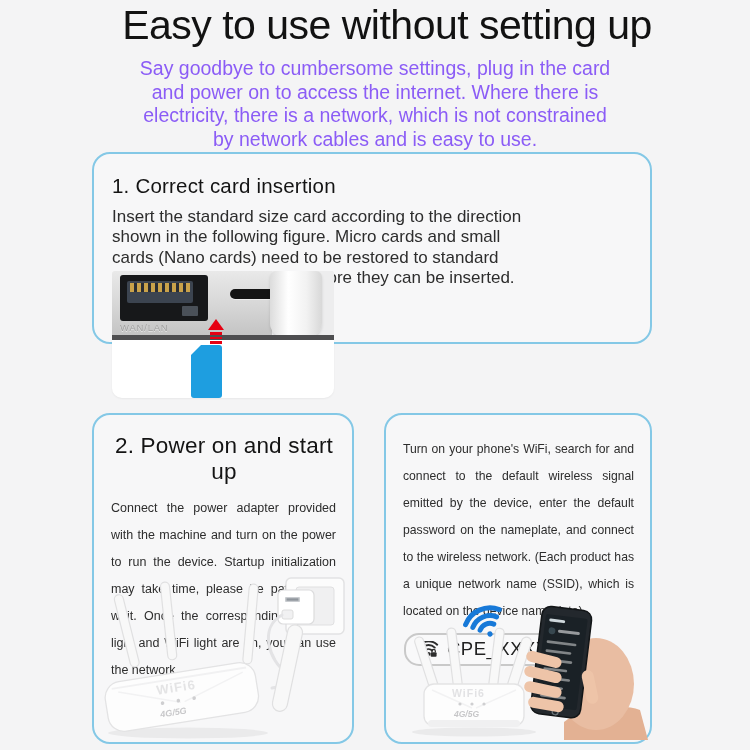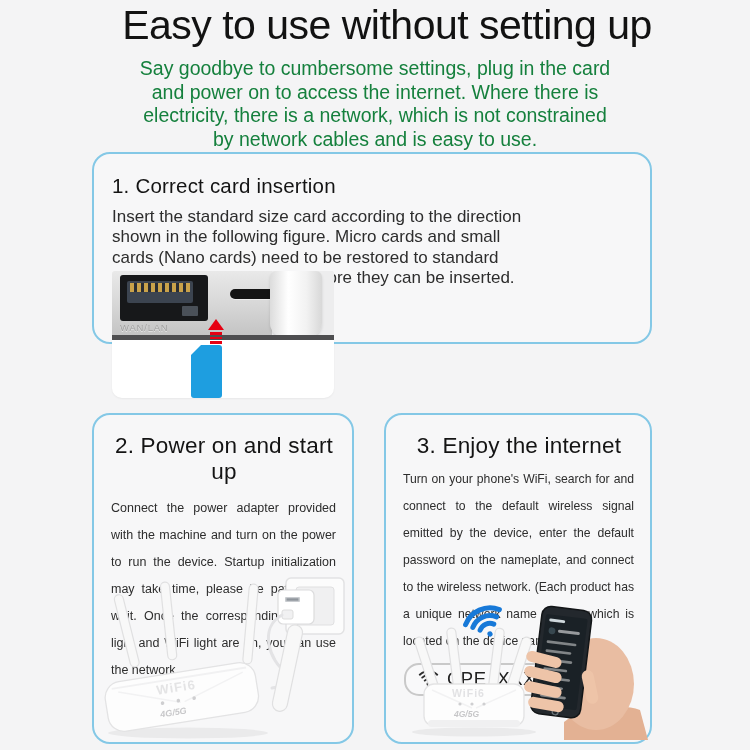--- a/index.html
+++ b/index.html
@@ -8,21 +8,21 @@
     position:relative; width:750px; height:750px; margin:0 auto;
     background:#f4f4f5; overflow:hidden;
     font-family:"Liberation Sans","DejaVu Sans",sans-serif; color:#1a1a1a;
   }
   .title {
     position:absolute; top:2px; left:12px; width:750px; text-align:center;
     font-size:41px; font-weight:400; letter-spacing:-0.5px; color:#121212;
   }
   .subtitle {
     position:absolute; top:57px; left:0; width:750px; text-align:center;
-    font-size:19.5px; line-height:23.6px; color:#15803d; white-space:pre-line;
+    font-size:19.5px; line-height:23.6px; color:#8b5cf6; white-space:pre-line;
   }
   .box {
     position:absolute; background:#f7f7f8; border:2px solid #84c8e6;
     border-radius:18px; padding:14px 16px;
   }
   .box1 { left:92px; top:152px; width:560px; height:192px; }
   .box2 { left:92px; top:413px; width:262px; height:331px; }
   .box3 { left:384px; top:413px; width:268px; height:331px; }
   .box h2 { font-size:20.5px; font-weight:500; color:#141414; margin:6px 0 0 2px; letter-spacing:.2px; }
   .box2 h2, .box3 h2 { font-size:22.5px; margin-top:4px;text-align:center; }
@@ -174,21 +174,20 @@
           <circle cx="62" cy="130" r="1.8" fill="#cfcfd1"></circle>
             <circle cx="78" cy="130" r="1.8" fill="#cfcfd1"></circle>
             <circle cx="94" cy="130" r="1.8" fill="#cfcfd1"></circle>
           <text x="58" y="144" font-size="9" font-weight="700" font-style="italic" fill="#c8c8ca">4G/5G</text>
         </g>
       </svg>
     </div>
   </section>
 
   <section class="box box3">
-    <h2>3. Enjoy the internet</h2>
     <p class="body-just">Turn on your phone's WiFi, search for and connect to the default wireless signal emitted by the device, enter the default password on the nameplate, and connect to the wireless network. (Each product has a unique network name (SSID), which is located on the device nameplate)</p>
 
     <div class="ssid-pill">
       <svg width="21" height="17" viewBox="0 0 21 17">
         <g fill="none" stroke="#2d2d2d" stroke-width="1.9" stroke-linecap="round">
           <path d="M6.7,9.6 A5.5 5.5 0 0 1 14.3,9.6"></path>
           <path d="M4.2,6.6 A9 9 0 0 1 16.8,6.6"></path>
           <path d="M1.8,3.7 A12.5 12.5 0 0 1 19.2,3.7"></path>
         </g>
         <circle cx="10.5" cy="13" r="2" fill="#2d2d2d"></circle>

